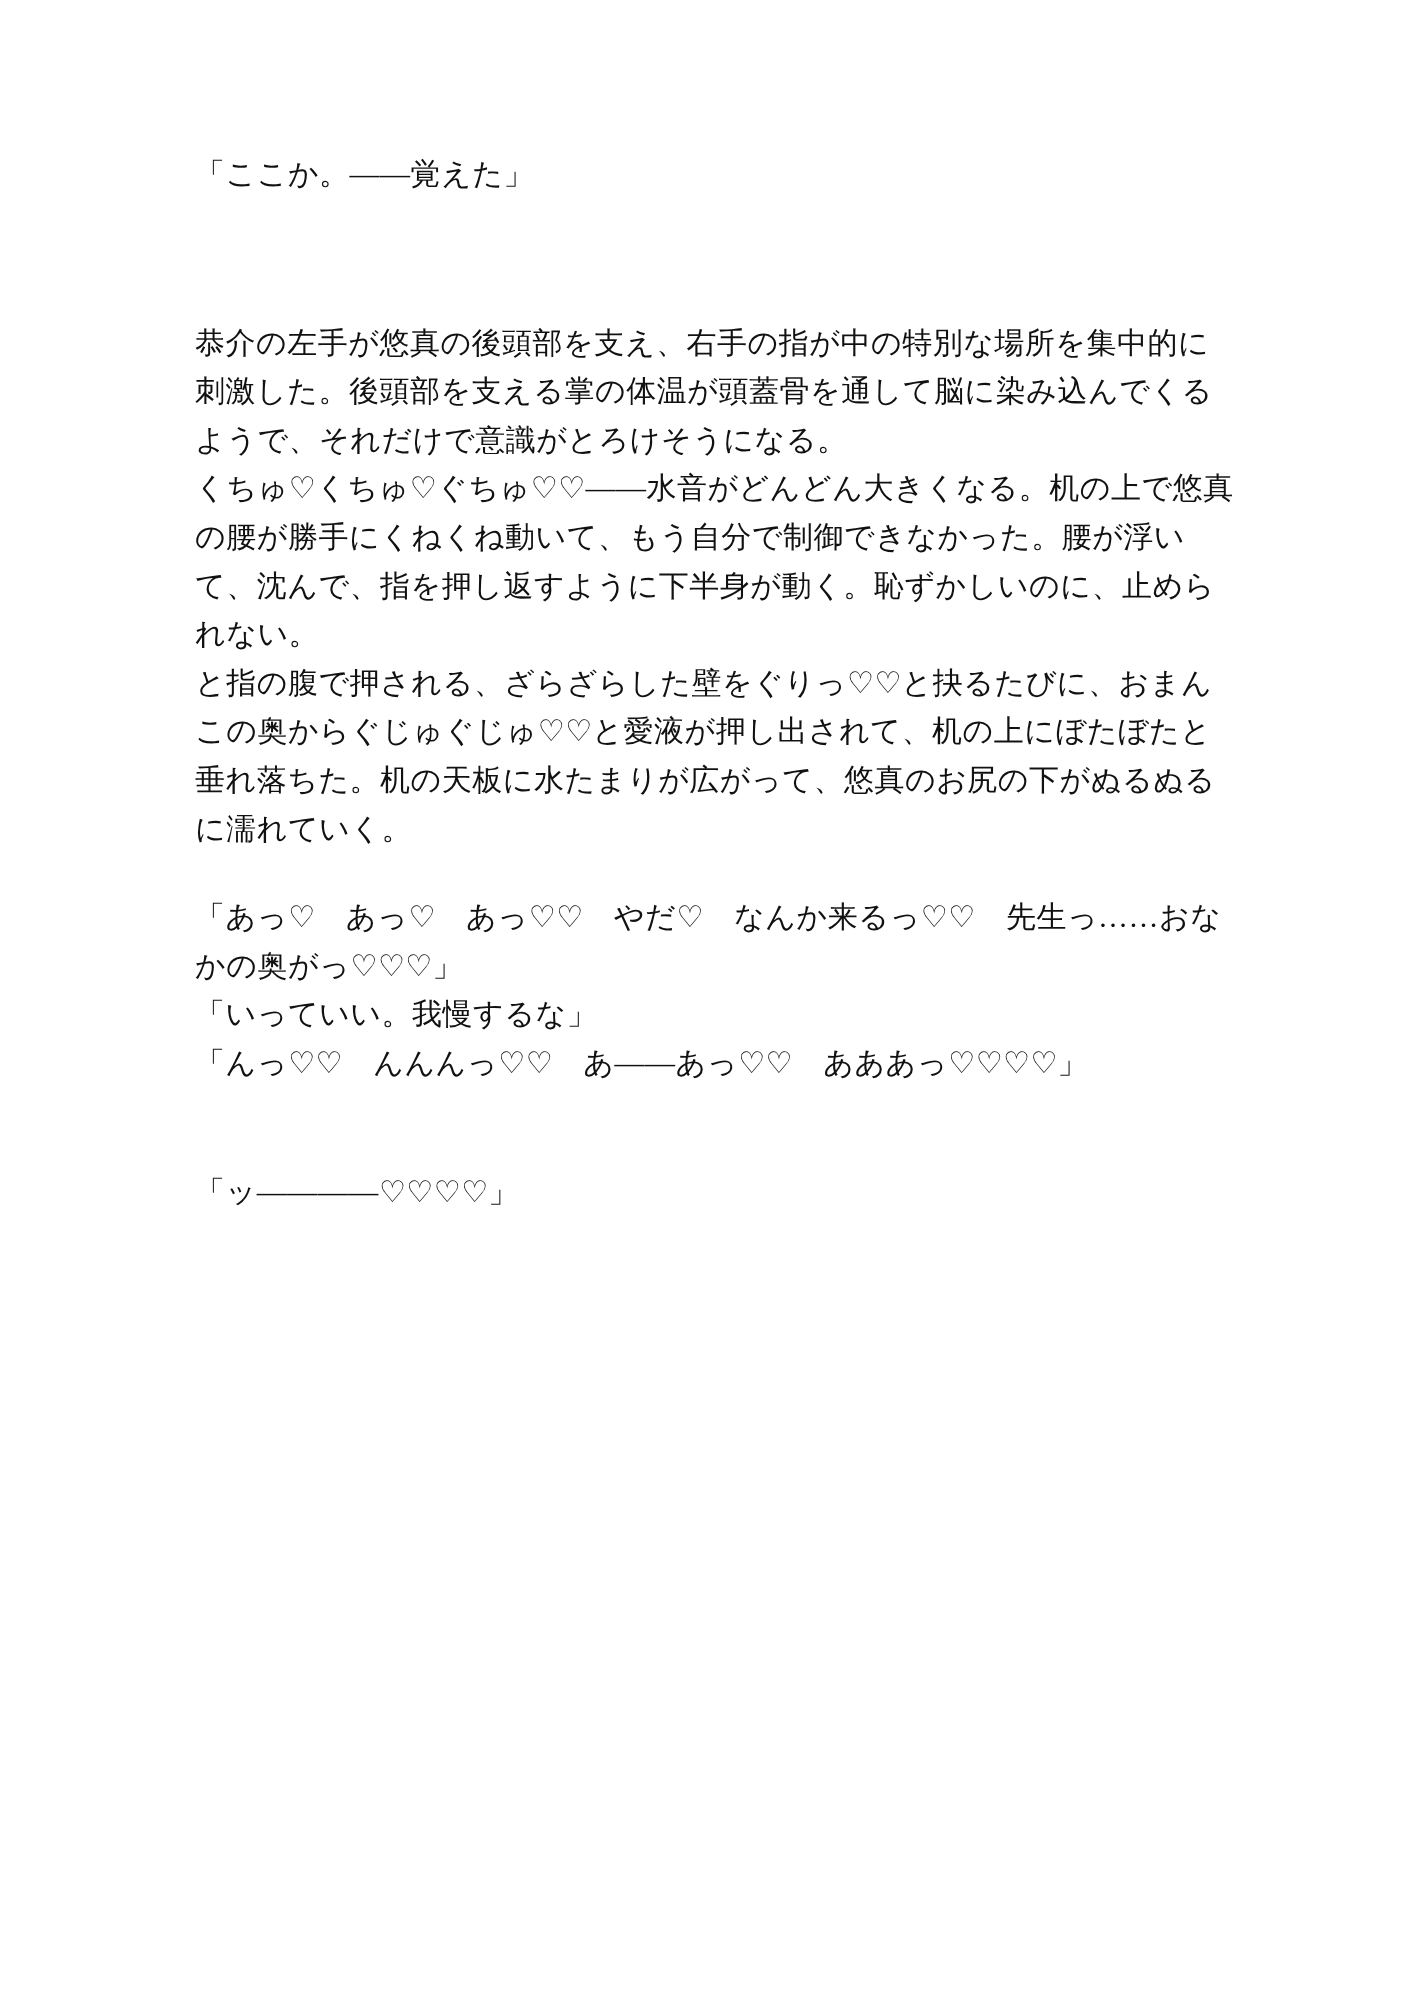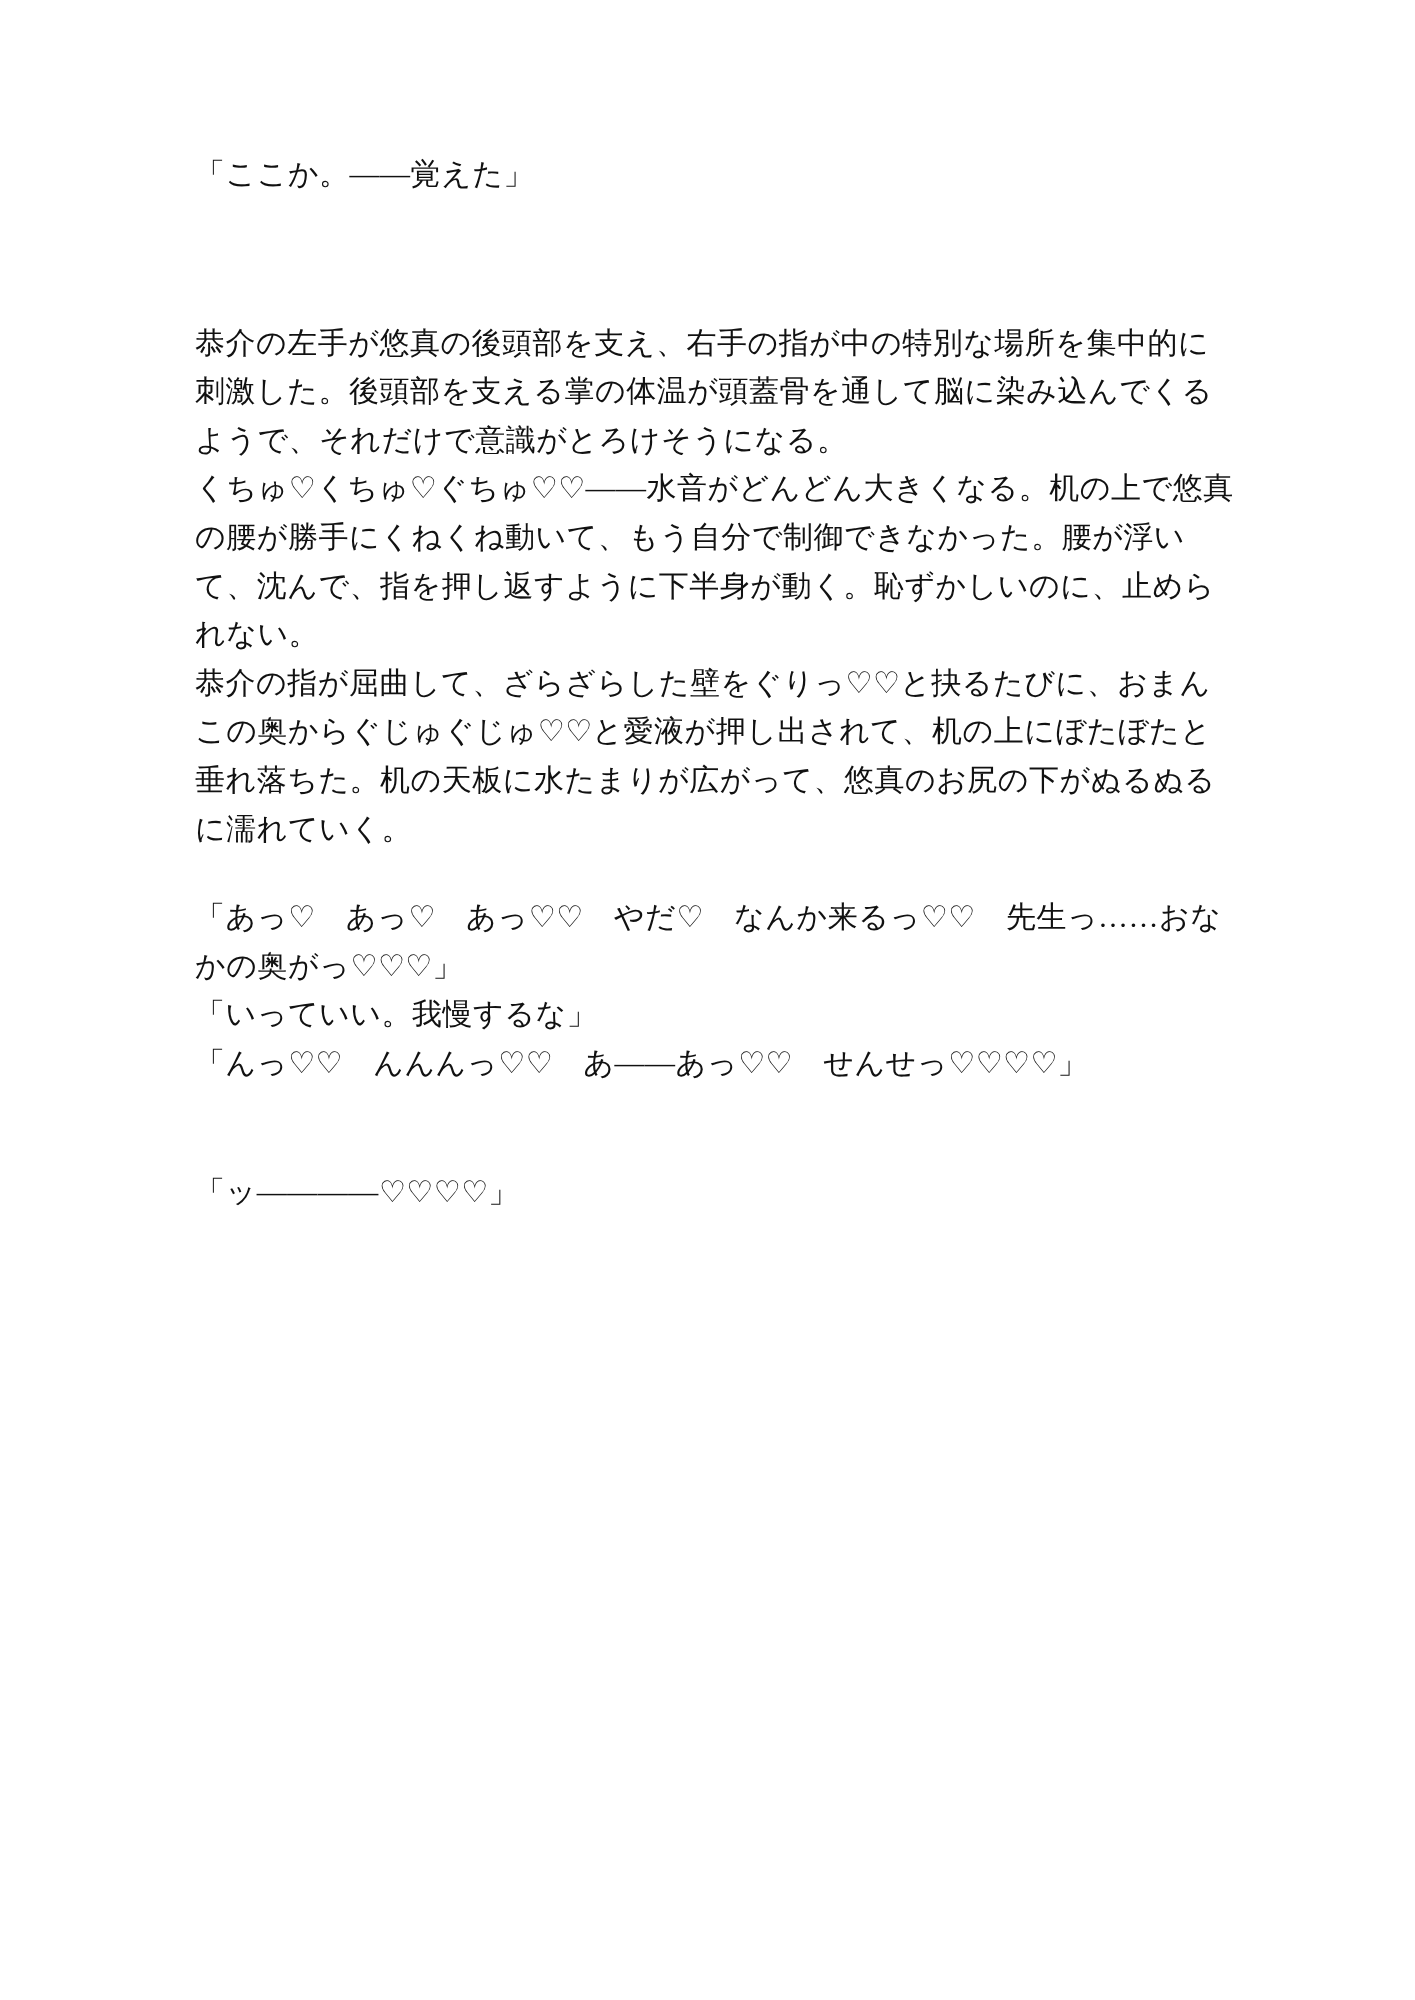--- a/index.html
+++ b/index.html
@@ -43,26 +43,26 @@
 
     <p class="para">「ここか。——覚えた」</p>
     <div class="gap"></div>
 
     <div class="gap"></div>
 
     <div class="gap"></div>
 
     <p class="para">恭介の左手が悠真の後頭部を支え、右手の指が中の特別な場所を集中的に刺激した。後頭部を支える掌の体温が頭蓋骨を通して脳に染み込んでくるようで、それだけで意識がとろけそうになる。
 くちゅ♡くちゅ♡ぐちゅ♡♡——水音がどんどん大きくなる。机の上で悠真の腰が勝手にくねくね動いて、もう自分で制御できなかった。腰が浮いて、沈んで、指を押し返すように下半身が動く。恥ずかしいのに、止められない。
-恭介の指が屈曲して、ざらざらした壁をぐりっ♡♡と抉るたびに、おまんこの奥からぐじゅぐじゅ♡♡と愛液が押し出されて、机の上にぼたぼたと垂れ落ちた。机の天板に水たまりが広がって、悠真のお尻の下がぬるぬるに濡れていく。</p>
+と指の腹で押される、ざらざらした壁をぐりっ♡♡と抉るたびに、おまんこの奥からぐじゅぐじゅ♡♡と愛液が押し出されて、机の上にぼたぼたと垂れ落ちた。机の天板に水たまりが広がって、悠真のお尻の下がぬるぬるに濡れていく。</p>
     <div class="gap"></div>
 
     <p class="para">「あっ♡　あっ♡　あっ♡♡　やだ♡　なんか来るっ♡♡　先生っ……おなかの奥がっ♡♡♡」
 「いっていい。我慢するな」
-「んっ♡♡　んんんっ♡♡　あ——あっ♡♡　せんせっ♡♡♡♡」</p>
+「んっ♡♡　んんんっ♡♡　あ——あっ♡♡　あああっ♡♡♡♡」</p>
     <div class="gap"></div>
 
     <div class="gap"></div>
 
     <p class="para">「ッ————♡♡♡♡」</p>
 
   </div>
 </div>
 
 </body></html>

